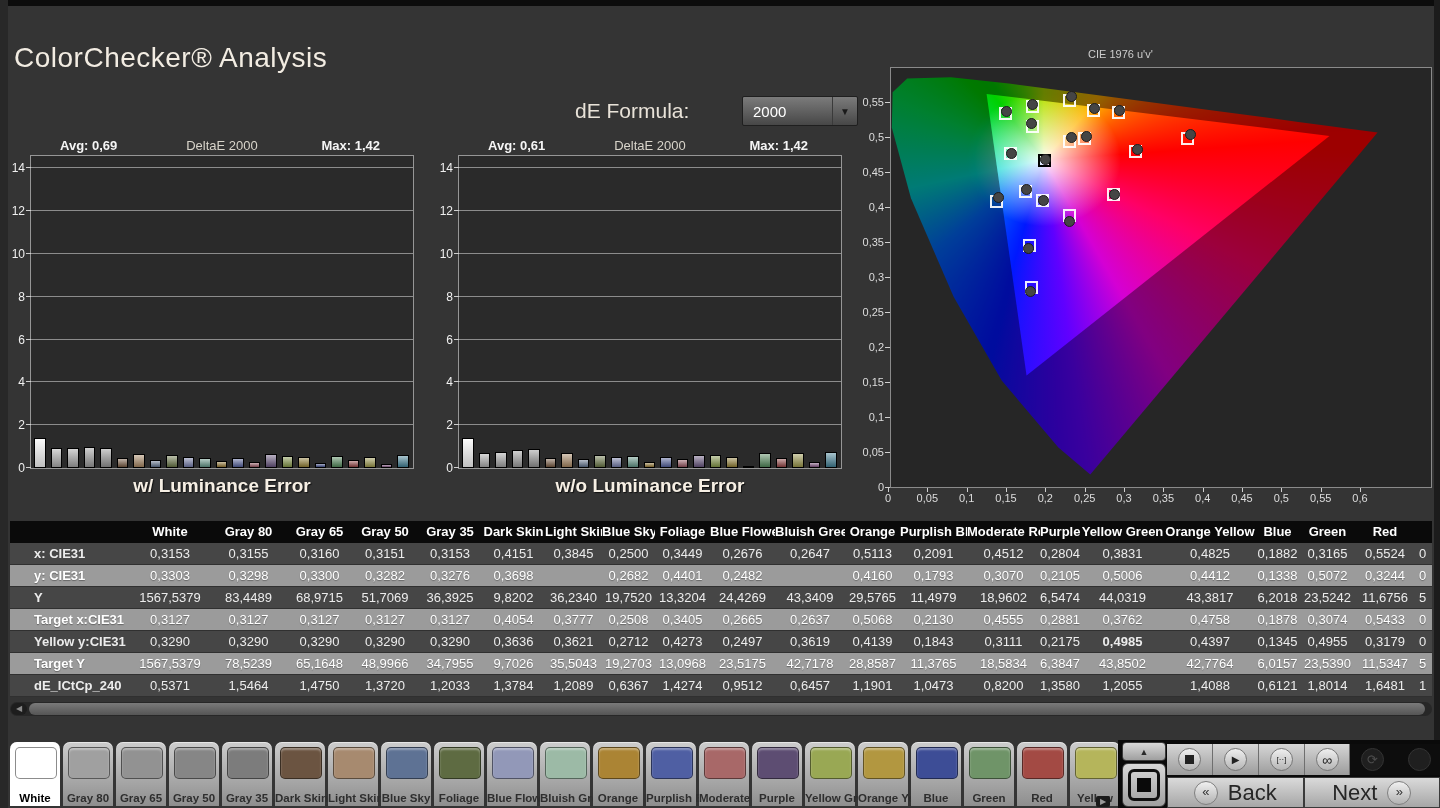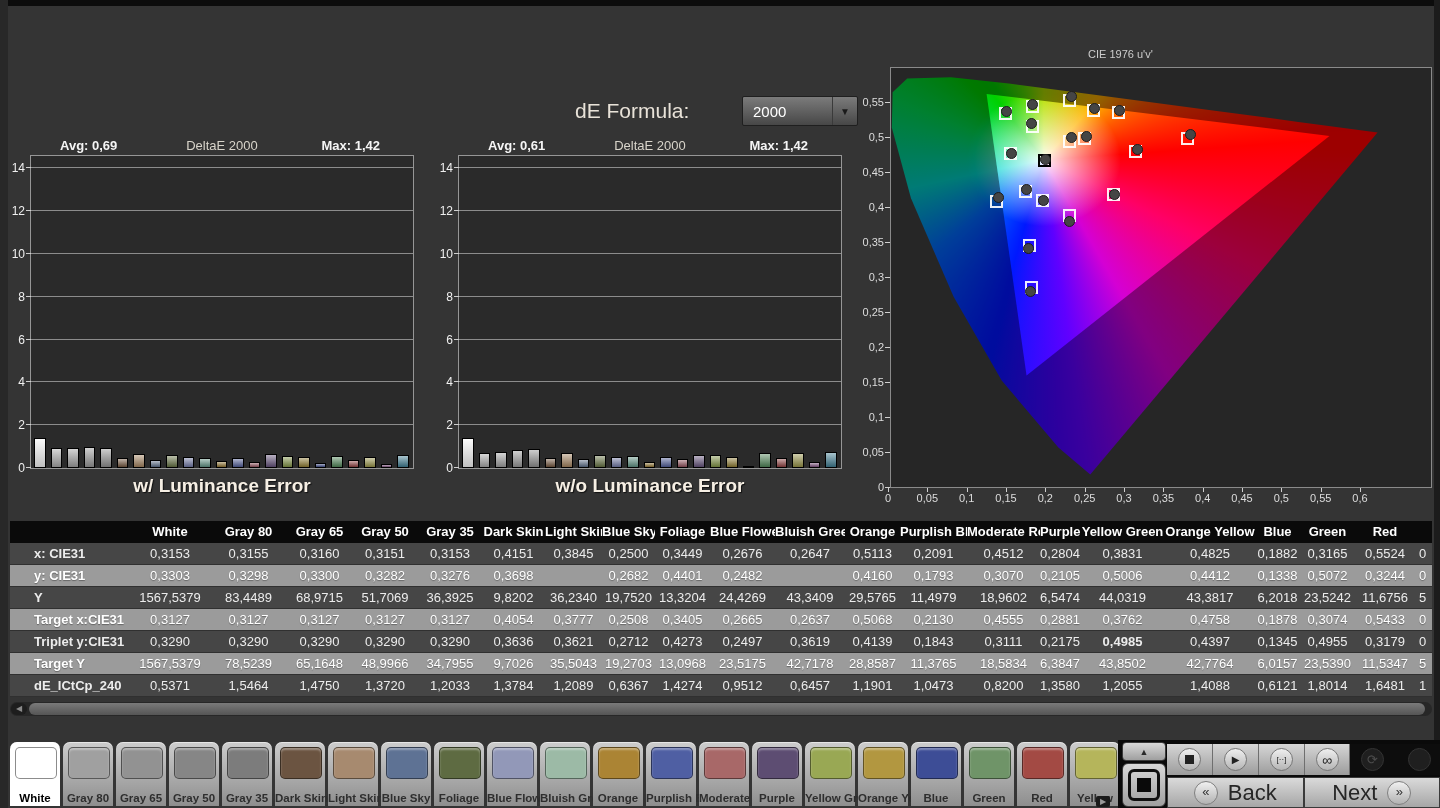--- a/index.html
+++ b/index.html
@@ -106,20 +106,21 @@
             border:1px solid #808080;font-size:13px;line-height:20px;text-align:center;color:#333;}
 </style>
 </head>
 <body>
 
 <div class="page">
   <div class="strip-top"></div>
   <div class="strip-left"></div>
   <div class="strip-right"></div>
 
+  <div class="title">ColorChecker® Analysis</div>
 
   <div class="de-label">dE Formula:</div>
   <div class="dropdown">
     <div class="dd-text">2000</div>
     <div class="dd-btn">▼</div>
   </div>
 
   <div class="chart-wrap" style="left:30px;top:155px;">
     <div class="chart-hdr">
       <span class="hdr-avg">Avg: 0,69</span>
@@ -447,21 +448,21 @@
         <div class="tcell" style="width: 73px;">0,4555</div>
         <div class="tcell" style="width: 40px;">0,2881</div>
         <div class="tcell" style="width: 85px;">0,3762</div>
         <div class="tcell" style="width: 90px;">0,4758</div>
         <div class="tcell" style="width: 45px;">0,1878</div>
         <div class="tcell" style="width: 55px;">0,3074</div>
         <div class="tcell" style="width: 60px;">0,5433</div>
         <div class="tcell part" style="width: 50px;">0</div>
       </div>
       <div class="trow dark">
-        <div class="tcell lbl" style="width: 120px;">Triplet y:CIE31</div>
+        <div class="tcell lbl" style="width: 120px;">Yellow y:CIE31</div>
         <div class="tcell" style="width: 80px;">0,3290</div>
         <div class="tcell" style="width: 77px;">0,3290</div>
         <div class="tcell" style="width: 65px;">0,3290</div>
         <div class="tcell" style="width: 66px;">0,3290</div>
         <div class="tcell" style="width: 64px;">0,3290</div>
         <div class="tcell" style="width: 63px;">0,3636</div>
         <div class="tcell" style="width: 57px;">0,3621</div>
         <div class="tcell" style="width: 53px;">0,2712</div>
         <div class="tcell" style="width: 55px;">0,4273</div>
         <div class="tcell" style="width: 65px;">0,2497</div>

